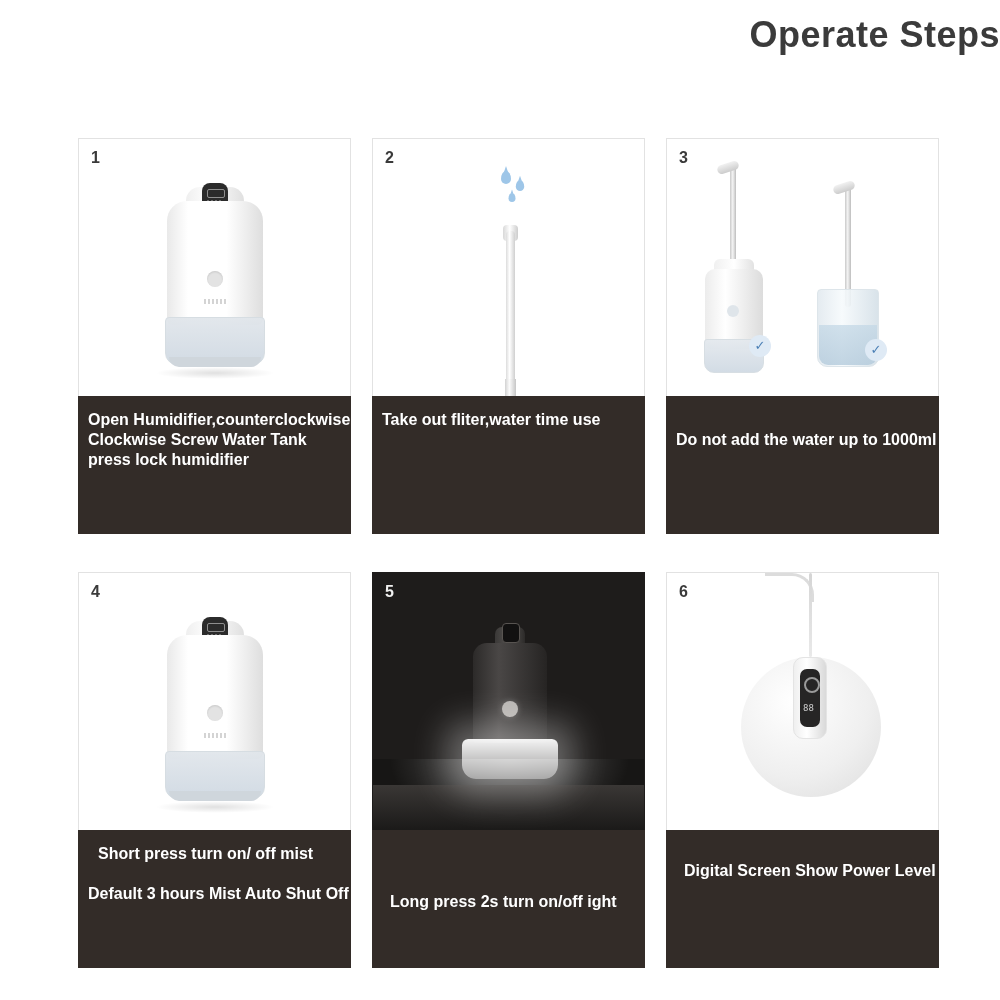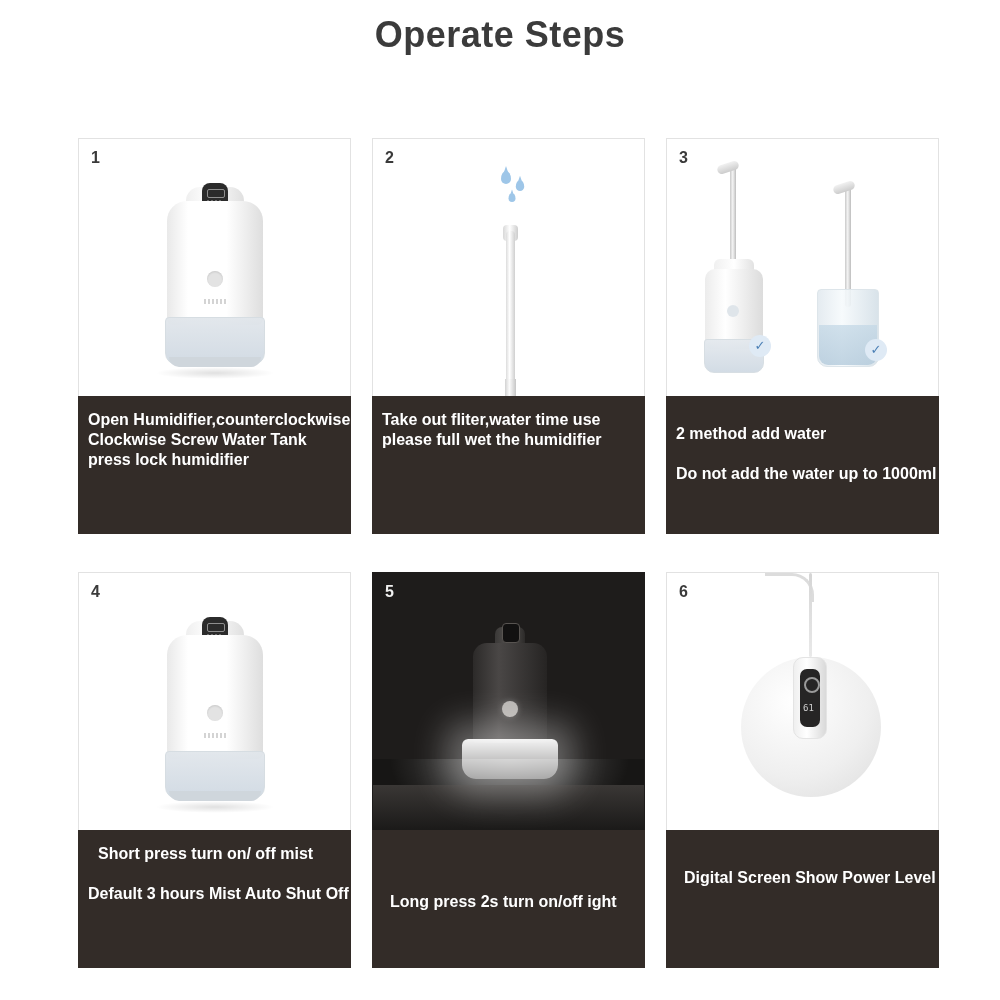--- a/index.html
+++ b/index.html
@@ -16,21 +16,21 @@
   .page {
     position: relative;
     width: 1000px;
     height: 1000px;
   }
   .page-title {
     position: absolute;
     top: 14px;
     left: 0;
     width: 1000px;
-    text-align: center;
+    text-align: right;
     font-size: 36px;
     font-weight: bold;
     color: #3b3b3b;
     letter-spacing: 0.5px;
   }
   .grid {
     position: absolute;
     top: 138px;
     left: 78px;
     width: 860px;
@@ -492,21 +492,20 @@
         <div class="step-num">2</div>
         <div class="drop" style="left:128px; top:32px;"></div>
         <div class="drop" style="left:142px; top:40px; transform:scale(.85);"></div>
         <div class="drop" style="left:134px; top:52px; transform:scale(.7);"></div>
         <div class="stick-head"></div>
         <div class="stick"></div>
         <div class="stick-tip"></div>
       </div>
       <div class="card-caption">
         <div class="cap-line">Take out fliter,water time use</div>
-        <div class="cap-line">please full wet the humidifier</div>
       </div>
     </div>
 
     <div class="card">
       <div class="card-photo">
         <div class="step-num">3</div>
 
         <div class="tube" style="left:63px; top:28px; height:96px;"></div>
         <div class="tube-head" style="left:50px; top:24px; transform:rotate(-18deg);"></div>
         <div class="s3-cap"></div>
@@ -515,21 +514,20 @@
         <div class="s3-bottle-tank"></div>
         <div class="check" style="left:82px; top:196px;">✓</div>
 
         <div class="tube" style="left:178px; top:48px; height:120px;"></div>
         <div class="tube-head" style="left:166px; top:44px; transform:rotate(-18deg);"></div>
         <div class="s3-glass"></div>
         <div class="s3-water"></div>
         <div class="check" style="left:198px; top:200px;">✓</div>
       </div>
       <div class="card-caption">
-        <div class="cap-line" style="margin-top:14px;">2 method add water</div>
         <div class="cap-sub">Do not add the water up to 1000ml</div>
       </div>
     </div>
 
     <div class="card">
       <div class="card-photo">
         <div class="step-num">4</div>
         <div class="hum-top"></div>
         <div class="hum-screen">
           <div class="bar"></div>
@@ -566,21 +564,21 @@
 
     <div class="card">
       <div class="card-photo">
         <div class="step-num">6</div>
         <div class="s6-cable2"></div>
         <div class="s6-cable"></div>
         <div class="s6-circle"></div>
         <div class="s6-device"></div>
         <div class="s6-dark"></div>
         <div class="s6-ring"></div>
-        <div class="s6-num">61</div>
+        <div class="s6-num">88</div>
       </div>
       <div class="card-caption">
-        <div class="cap-line" style="margin-top:24px; padding-left:8px;">Digital Screen Show Power Level</div>
+        <div class="cap-line" style="margin-top:17px; padding-left:8px;">Digital Screen Show Power Level</div>
       </div>
     </div>
 
   </div>
 </div>
 
 </body></html>

